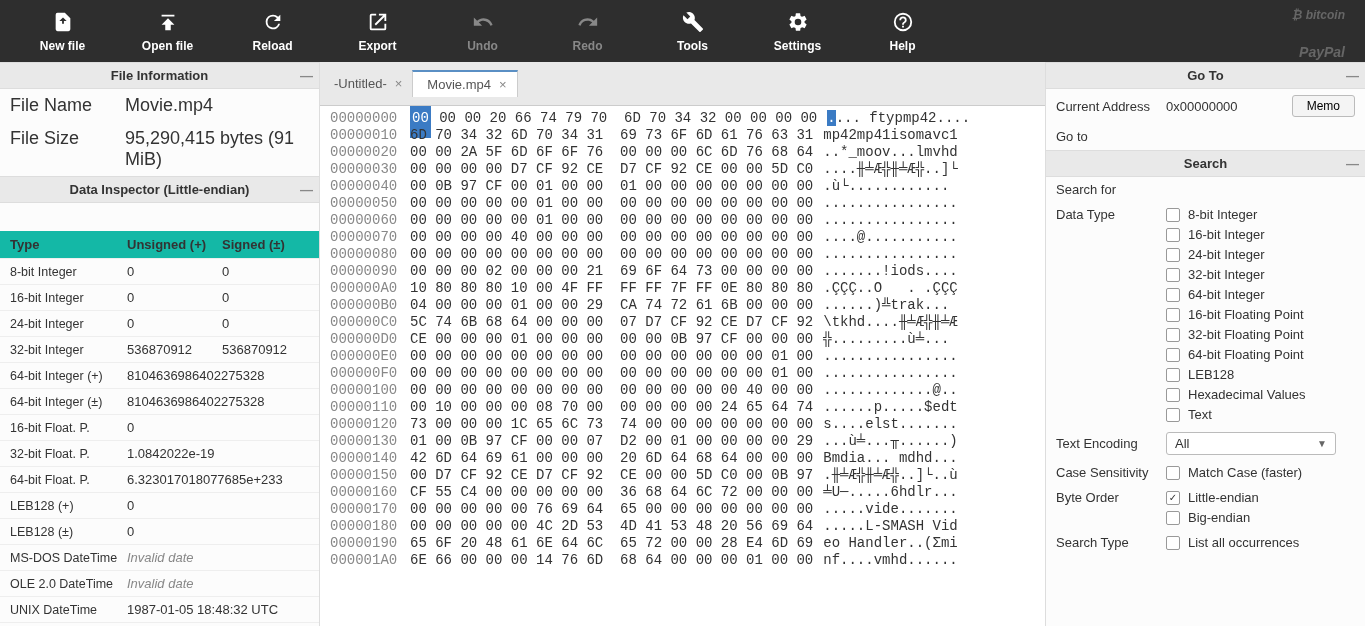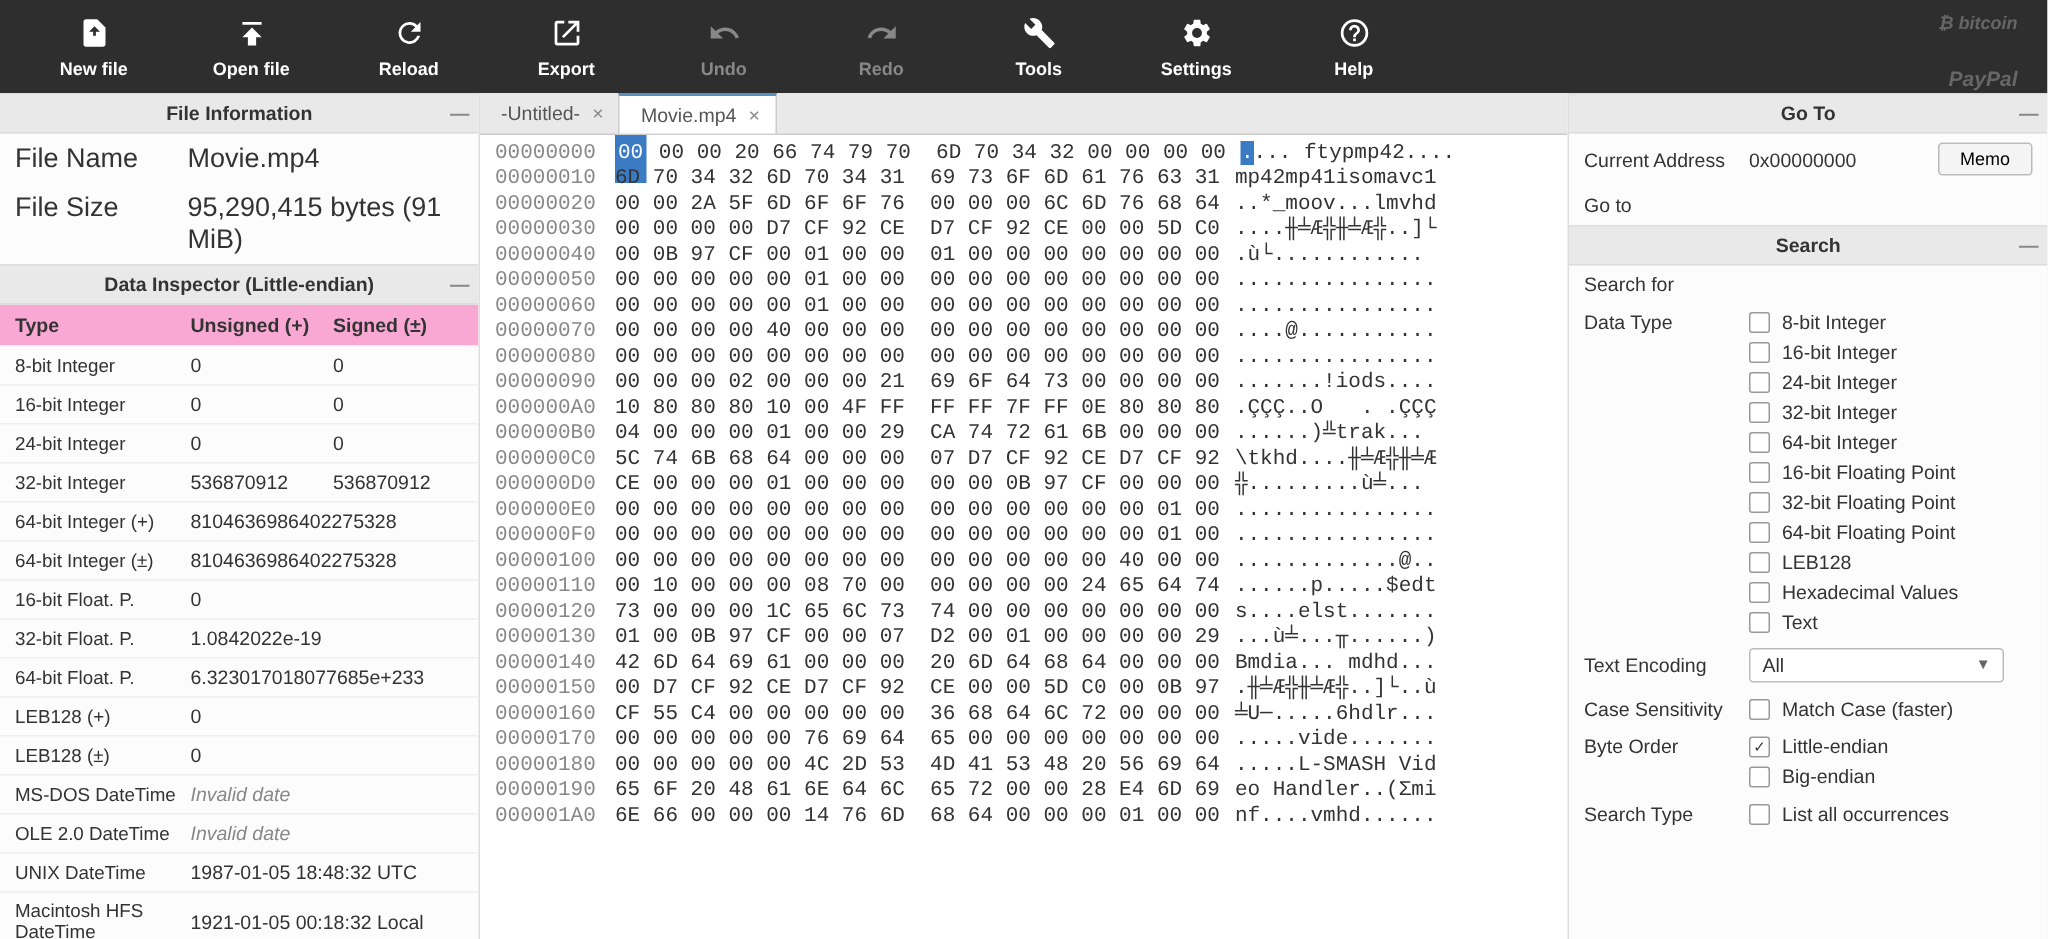--- a/index.html
+++ b/index.html
@@ -14,33 +14,33 @@
 
 .main { display: flex; height: 564px; }
 
 .left-panel { width: 320px; background: #fcfcfc; border-right: 1px solid #ddd; display: flex; flex-direction: column; overflow: hidden; }
 .panel-header { background: #e9e9e9; padding: 5px 10px; font-weight: bold; text-align: center; position: relative; border-bottom: 1px solid #ddd; border-top: 1px solid #ddd; font-size: 13px; }
 .panel-header .collapse { position: absolute; right: 6px; top: 5px; color: #888; cursor: pointer; }
 .info-row { display: flex; padding: 6px 10px; font-size: 18px; }
 .info-label { width: 115px; }
 .info-value { flex: 1; }
 
-.di-header-row { display: flex; padding: 6px 10px; font-weight: bold; font-size: 13px; background: #f9a8d4; }
+.di-header-row { display: flex; padding: 6px 10px; font-weight: bold; font-size: 13px; background: #14b8a6; margin-top: 28px; }
 .di-type { width: 117px; }
 .di-unsigned { width: 95px; }
 .di-signed { flex: 1; }
 .di-row { display: flex; padding: 5px 10px 5px 10px; font-size: 13px; border-top: 1px solid #eee; align-items: center; }
 .di-row .di-type { width: 117px; font-size: 12.5px; }
 .di-row .di-value { width: 95px; }
 .di-row .di-signed { flex: 1; }
 .di-row .di-full { flex: 1; }
 .italic { font-style: italic; color: #888; }
 
 .center-panel { flex: 1; background: #fff; display: flex; flex-direction: column; overflow: hidden; }
-.tabs { height: 28px; background: #e9e9e9; display: flex; align-items: center; border-bottom: 1px solid #ccc; }
+.tabs { height: 44px; background: #e9e9e9; display: flex; align-items: center; border-bottom: 1px solid #ccc; }
 .tab { padding: 5px 10px 5px 14px; font-size: 13px; display: flex; align-items: center; gap: 8px; color: #555; cursor: pointer; }
 .tab.active { background: #fff; border-top: 2px solid #5a8fc4; border-right: 1px solid #ccc; border-left: 1px solid #ccc; }
 .tab-close { color: #888; font-size: 13px; }
 
 .hex-view { flex: 1; font-family: 'Courier New', monospace; font-size: 14px; overflow-y: auto; padding: 4px 0; }
 .hex-row { display: flex; white-space: pre; line-height: 17px; }
 .hex-offset { width: 90px; color: #888; padding-left: 10px; }
 .hex-bytes { color: #333; letter-spacing: 0; }
 .hex-selected { background: #3b7bc4; color: #fff; padding: 12px 2px; }
 .hex-ascii { color: #333; padding-left: 10px; }

